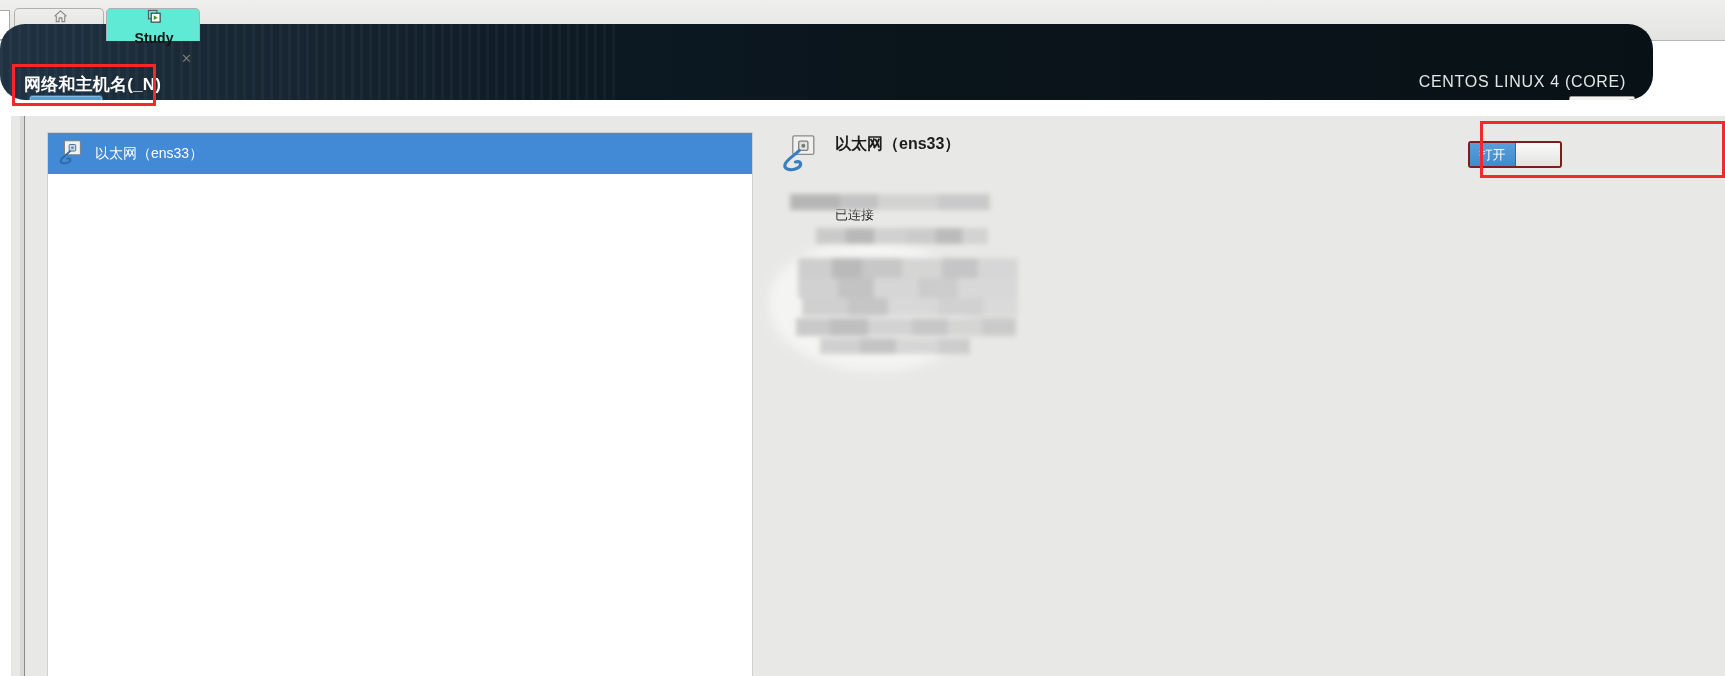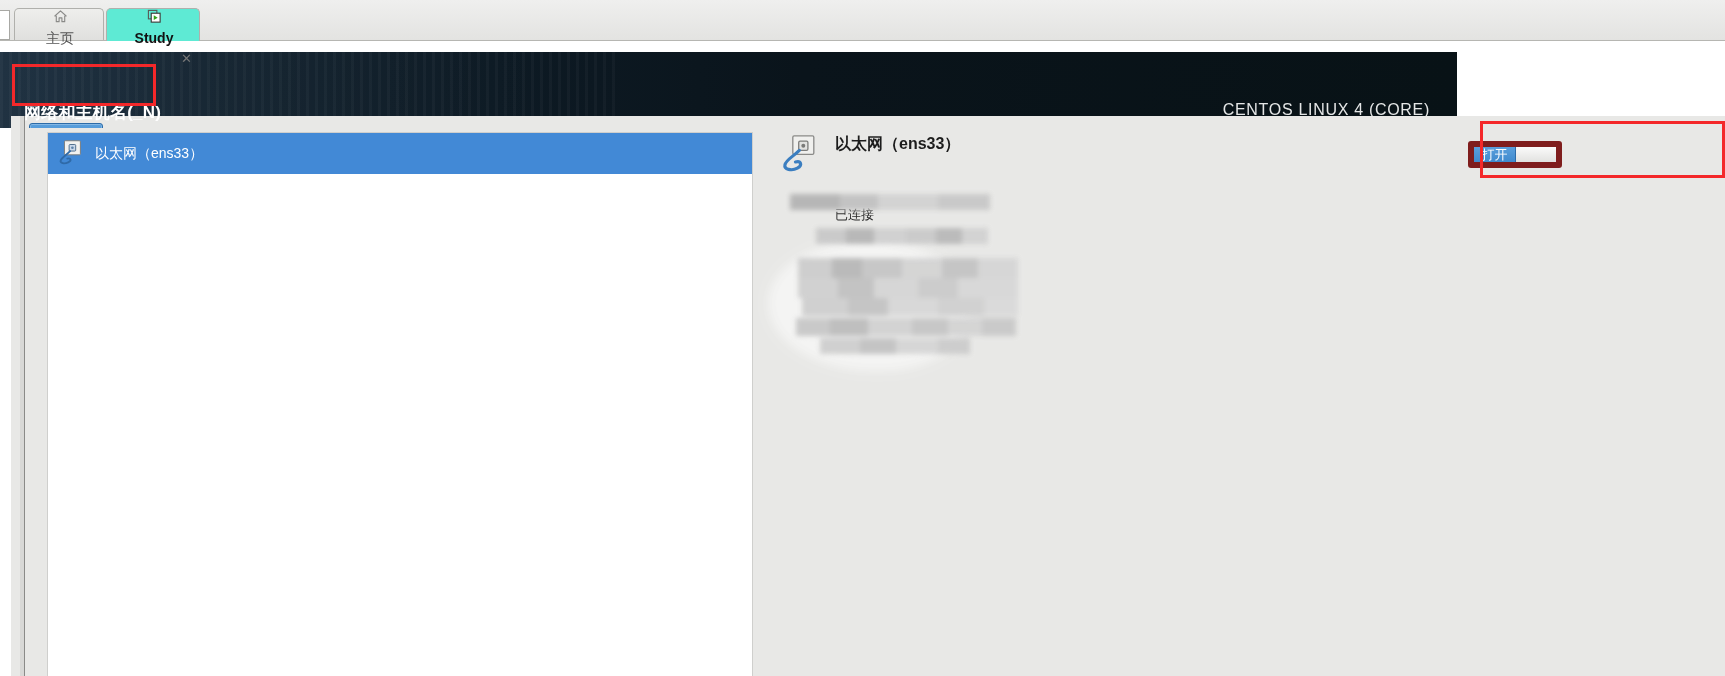--- a/index.html
+++ b/index.html
@@ -74,27 +74,28 @@
     line-height: 1;
     cursor: pointer;
     font-family: "DejaVu Sans", sans-serif;
   }
   .tab.active .tab-close { color:#777; }
   .home-icon svg, .vm-icon svg { display:block; }
 
   
   .header {
     position: absolute;
-    left: 0; top: 52px;
-    width: 1457px; height: 76px;
+    left: 0; top: 24px;
+    width: 1653px; height: 76px;
     background: #0b1c26;
     background-image:
        linear-gradient(90deg, rgba(255,255,255,0.045) 0%, rgba(255,255,255,0.0) 38%),
        linear-gradient(90deg, #16293a 0%, #12222f 14%, #0d1a24 34%, #0a141b 55%, #081216 100%);
     overflow: hidden;
+    border-radius: 25px;
   }
   .header-stripes {
     position:absolute; left:0; top:0; width:620px; height:100%;
     background: repeating-linear-gradient(90deg,
         rgba(255,255,255,0.035) 0px, rgba(255,255,255,0.035) 3px,
         rgba(255,255,255,0.0)  3px, rgba(255,255,255,0.0)  9px);
     opacity: .9;
   }
   .page-title {
     position: absolute;
@@ -219,21 +220,21 @@
   .detail-title {
     font-size: 16px; font-weight: bold; color: #1c1c1c; white-space: nowrap;
   }
   .detail-status { font-size: 13px; color: #2a2a2a; margin-top: 47px; }
 
   
   .toggle {
     position: absolute;
     left: 715px; top: 25px;
     width: 94px; height: 27px;
-    border: 6px solid #7f1d1d;
+    border: 2px solid #7f1d1d;
     border-radius: 3px;
     display: flex;
     overflow: hidden;
     cursor: pointer;
     box-sizing: border-box;
     background: #eee;
   }
   .toggle-on {
     width: 47px; height: 100%;
     background: linear-gradient(#5a9fdc, #3f8ace);

